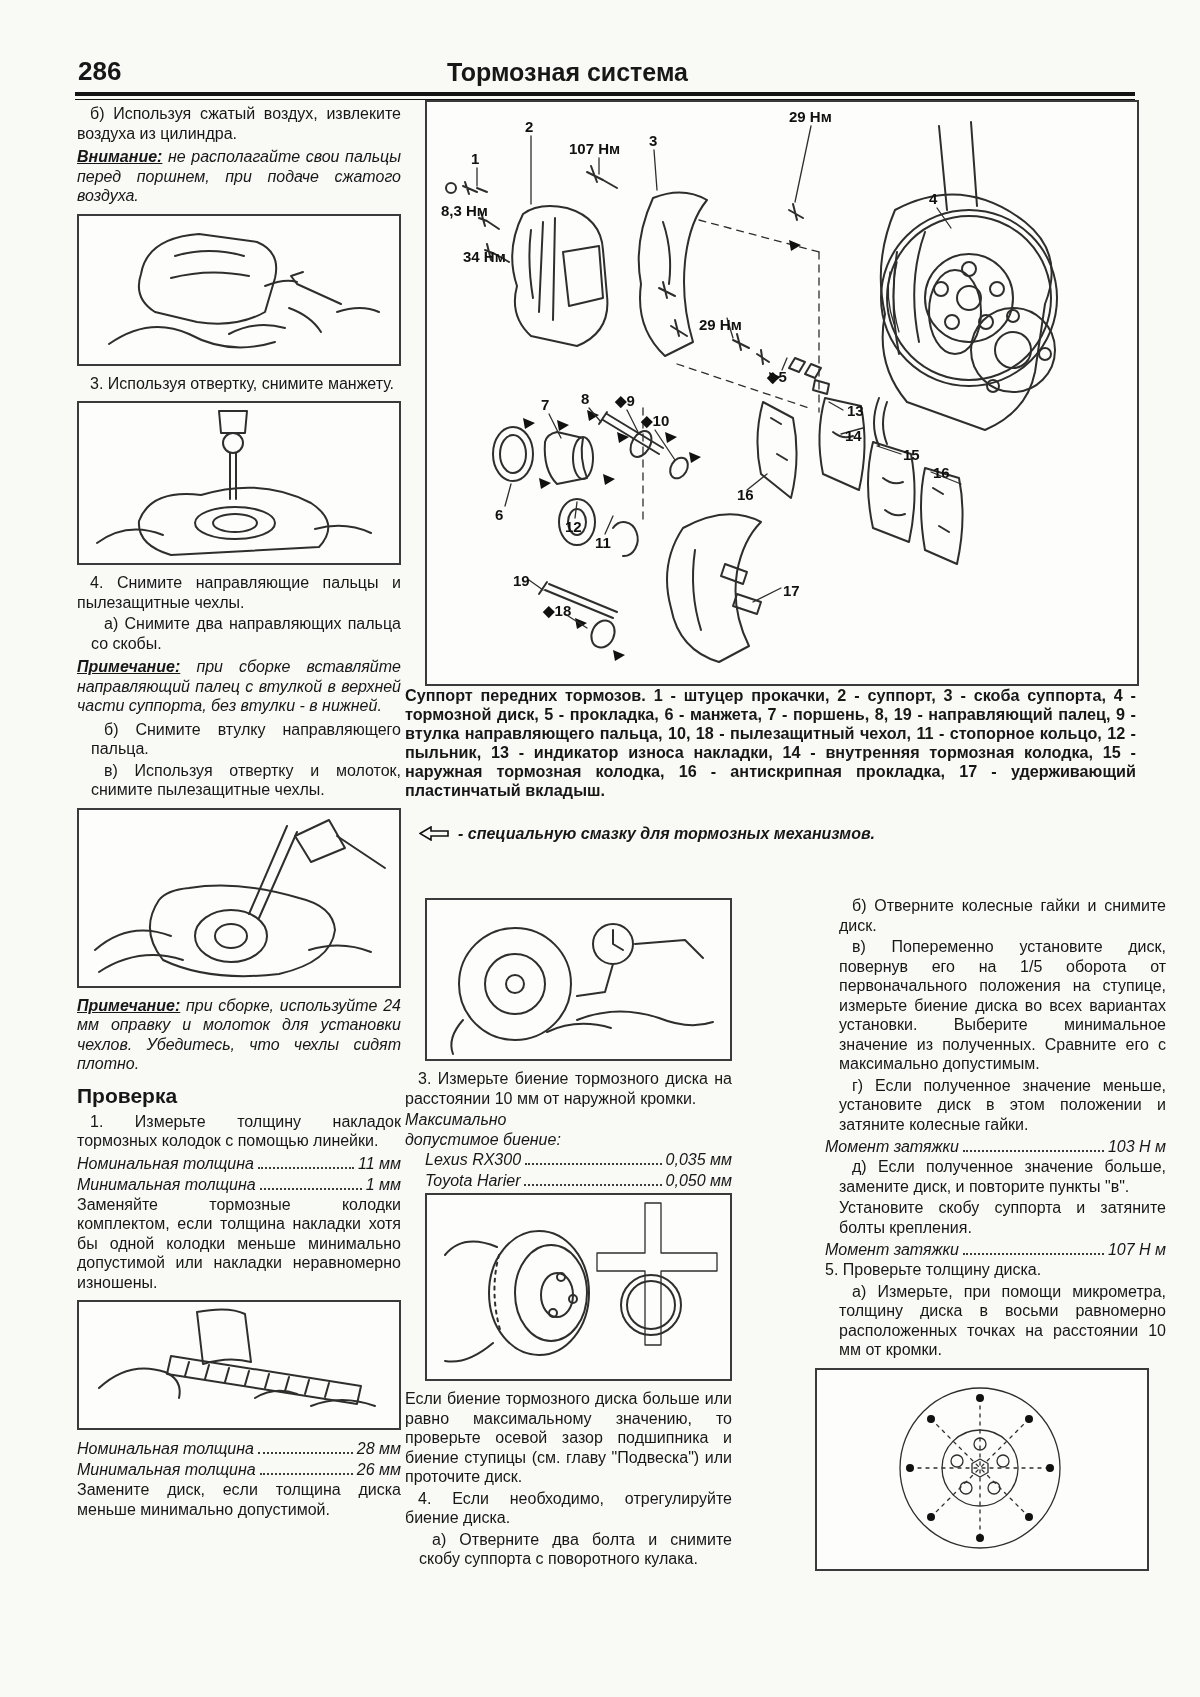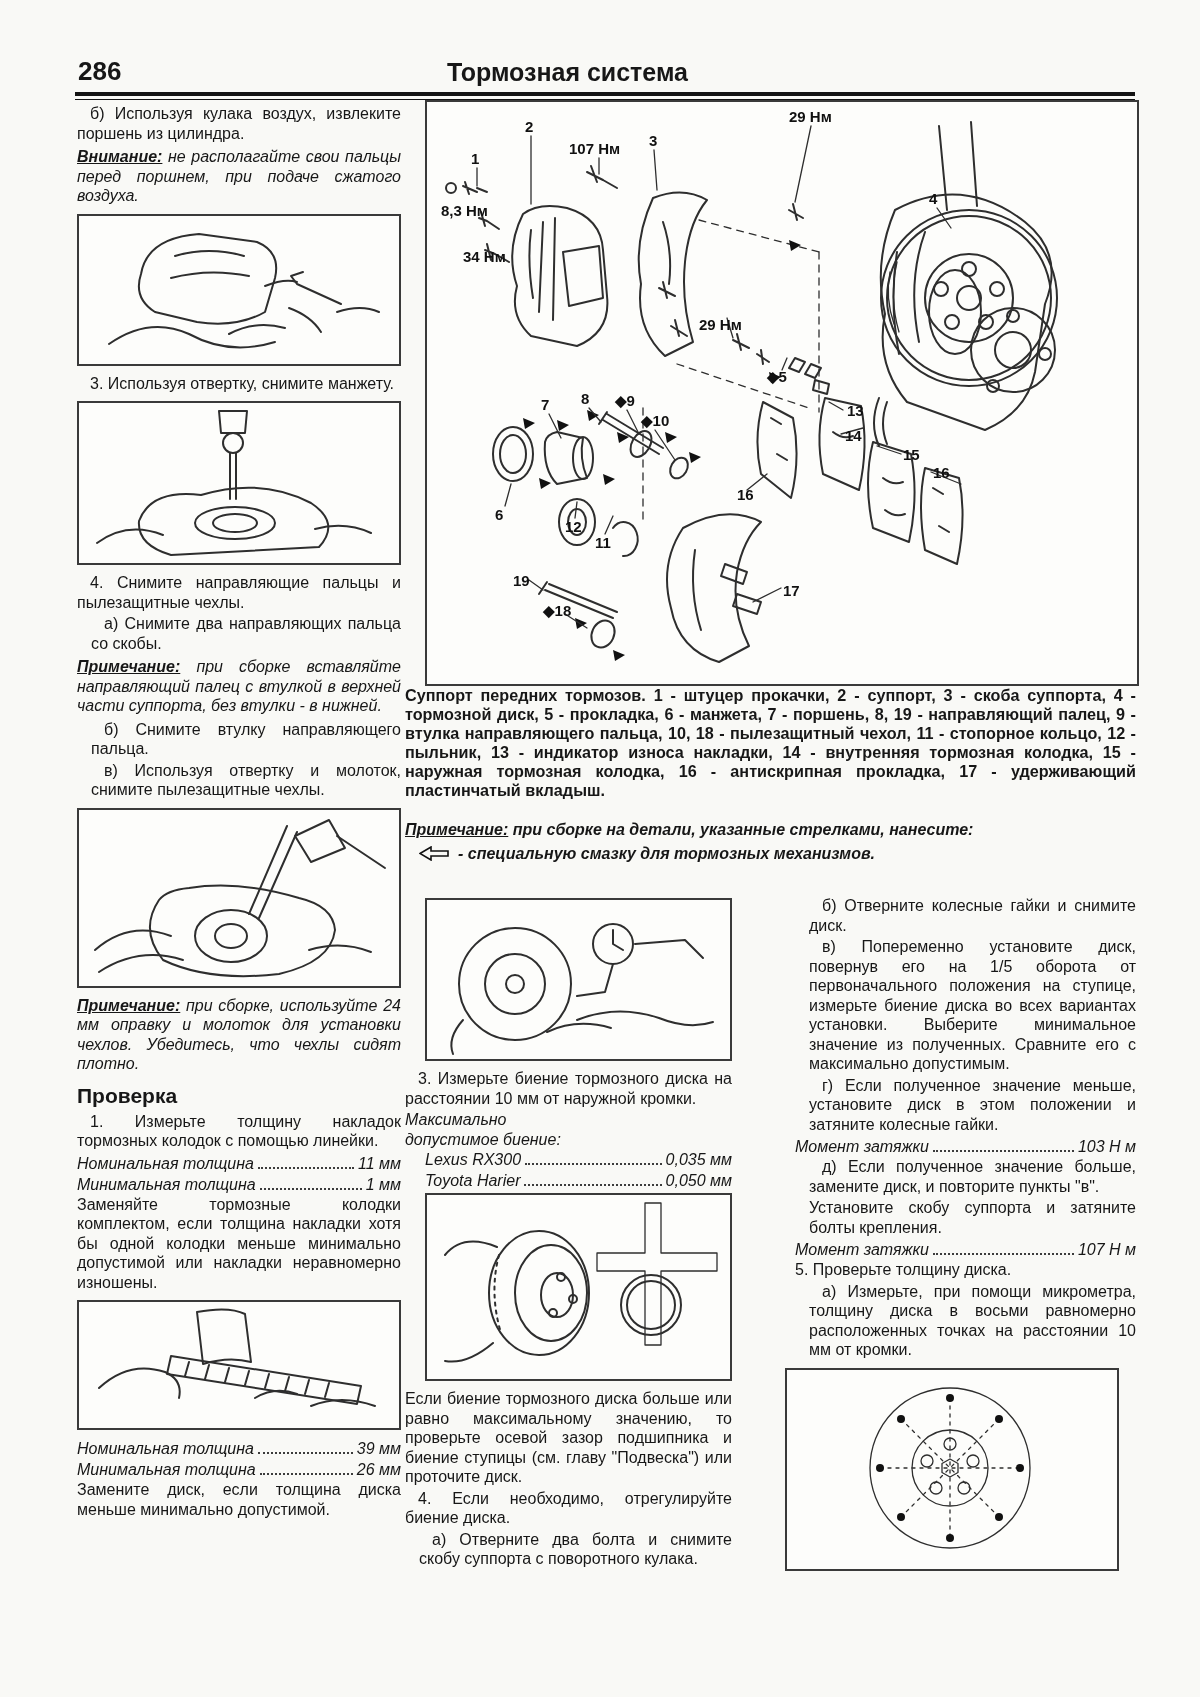--- a/index.html
+++ b/index.html
@@ -22,39 +22,39 @@
   .spec .val{white-space:nowrap;}
   .fig{border:2px solid #3a3a3a;background:#fdfdfb;margin:8px 0;}
   .fig svg{display:block;}
   
   .col-left{position:absolute;left:77px;top:104px;width:324px;}
   .caption{position:absolute;left:405px;top:686px;width:731px;font-size:16.2px;line-height:19px;font-weight:bold;text-align:justify;}
   .note-center{position:absolute;left:405px;top:820px;width:731px;}
   .legend-row{display:flex;align-items:center;gap:9px;margin:3px 0 3px 14px;font-style:italic;font-weight:bold;font-size:16px;line-height:21px;}
   .col-mid{position:absolute;left:405px;top:898px;width:327px;}
   .col-mid .fig{margin:2px 0 8px 20px;width:303px;}
-  .col-right{position:absolute;left:795px;top:896px;width:341px;}
+  .col-right{position:absolute;left:825px;top:896px;width:341px;}
   .diagram-box{position:absolute;left:425px;top:100px;width:710px;height:582px;border:2px solid #3a3a3a;background:#fdfdfb;}
   .check-h{font-size:21px;font-weight:bold;margin:10px 0 4px 0;}
   .sketch{stroke:#2e2e2e;fill:none;stroke-width:2;stroke-linecap:round;stroke-linejoin:round;}
   .thin{stroke-width:1.3;}
   .lbl-t{font:bold 15px "Liberation Sans",sans-serif;fill:#111;}
   .darrow{fill:#111;stroke:none;}
 </style>
 </head>
 <body>
 
 <div class="page">
 
   <div class="hdr-num">286</div>
   <div class="hdr-title">Тормозная система</div>
   <div class="hdr-rule"></div>
 
   <div class="col-left">
-    <p class="txt ind">б) Используя кулака воздух, извлеките поршень из цилиндра.</p>
+    <p class="txt ind">б) Используя сжатый воздух, извлеките воздуха из цилиндра.</p>
     <p class="txt note"><span class="lbl">Внимание:</span> <span>не располагайте свои пальцы перед поршнем, при подаче сжатого воздуха.</span></p>
 
     <div class="fig">
       <svg width="318" height="148" viewBox="0 0 318 148">
         <g class="sketch">
           <path d="M62,58 Q68,22 120,18 L178,26 Q202,36 196,62 L186,96 Q158,112 118,106 L76,96 Q54,82 62,58 Z"></path>
           <path d="M96,40 Q130,30 165,40 M92,62 Q130,52 170,60"></path>
           <path d="M186,70 Q206,62 218,66"></path>
           <path d="M262,88 L218,68 L212,60 L224,56"></path>
           <path d="M258,96 Q282,88 300,96"></path>
@@ -126,21 +126,21 @@
           <path d="M110,60 L106,74 M130,63 L126,77 M150,66 L146,80 M170,69 L166,83 M190,72 L186,86 M210,75 L206,89 M230,78 L226,92 M250,81 L246,95"></path>
           <path d="M20,86 Q50,58 86,70 Q104,78 100,96 M232,104 Q262,92 296,104"></path>
           <path d="M176,96 Q196,84 218,92"></path>
         </g>
       </svg>
     </div>
 
     <div class="spec">
         <span>Номинальная толщина</span>
         <span class="lead"></span>
-        <span class="val">39 мм</span>
+        <span class="val">28 мм</span>
       </div>
     <div class="spec">
         <span>Минимальная толщина</span>
         <span class="lead"></span>
         <span class="val">26 мм</span>
       </div>
     <p class="txt">Замените диск, если толщина диска меньше минимально допустимой.</p>
   </div>
 
   <div class="diagram-box">
@@ -292,21 +292,20 @@
         <text class="lbl-t" x="506" y="376">16</text>
         <text class="lbl-t" x="310" y="398">16</text>
         <text class="lbl-t" x="356" y="494">17</text>
       </g>
     </svg>
   </div>
 
   <div class="caption">Суппорт передних тормозов. 1 - штуцер прокачки, 2 - суппорт, 3 - скоба суппорта, 4 - тормозной диск, 5 - прокладка, 6 - манжета, 7 - поршень, 8, 19 - направляющий палец, 9 - втулка направляющего пальца, 10, 18 - пылезащитный чехол, 11 - стопорное кольцо, 12 - пыльник, 13 - индикатор износа накладки, 14 - внутренняя тормозная колодка, 15 - наружная тормозная колодка, 16 - антискрипная прокладка, 17 - удерживающий пластинчатый вкладыш.</div>
 
   <div class="note-center">
-    <p class="txt note" style="margin:0;"><span class="lbl">Примечание:</span> <span style="font-weight:bold;">при сборке на детали, указанные стрелками, нанесите:</span></p>
     <div class="legend-row">
       <svg width="30" height="15" viewBox="0 0 30 15">
           <polygon points="1,7.5 12,1 12,5 29,5 29,10 12,10 12,14" fill="none" stroke="#111" stroke-width="1.6"></polygon>
         </svg>
       <span>- специальную смазку для тормозных механизмов.</span>
     </div>
   </div>
 
   <div class="col-mid">
     <div class="fig" style="margin-top:0;">

